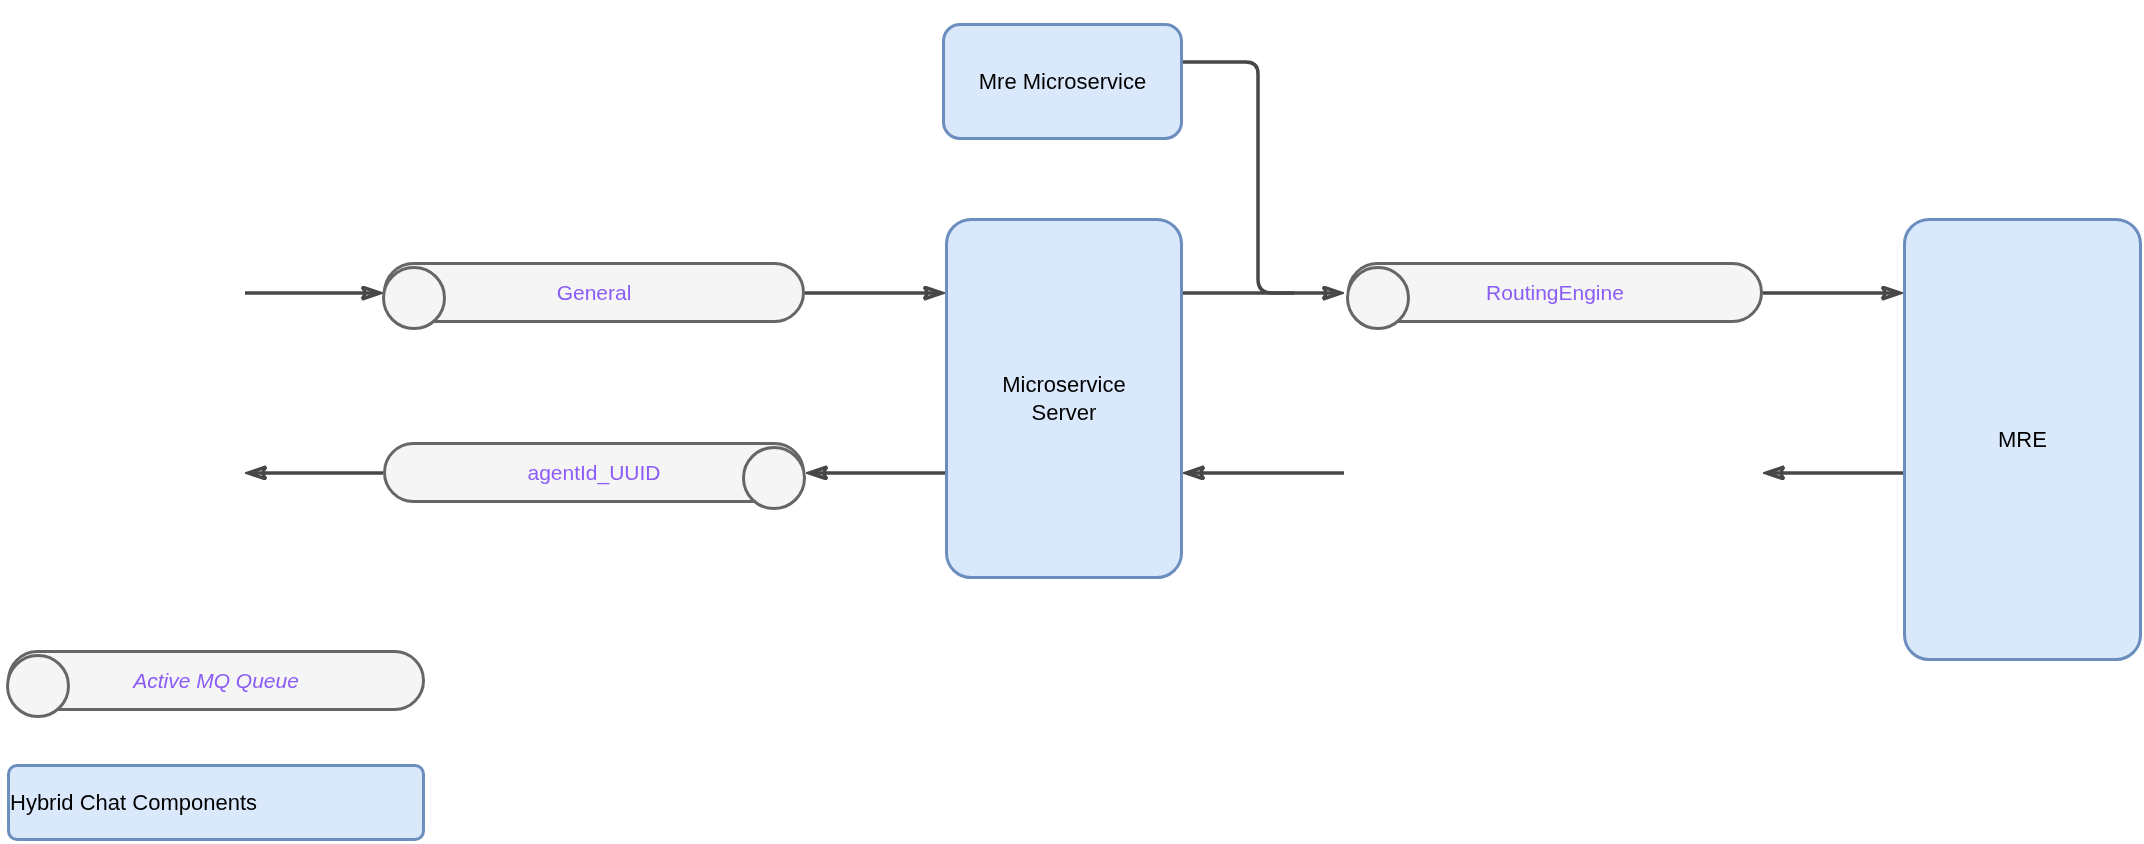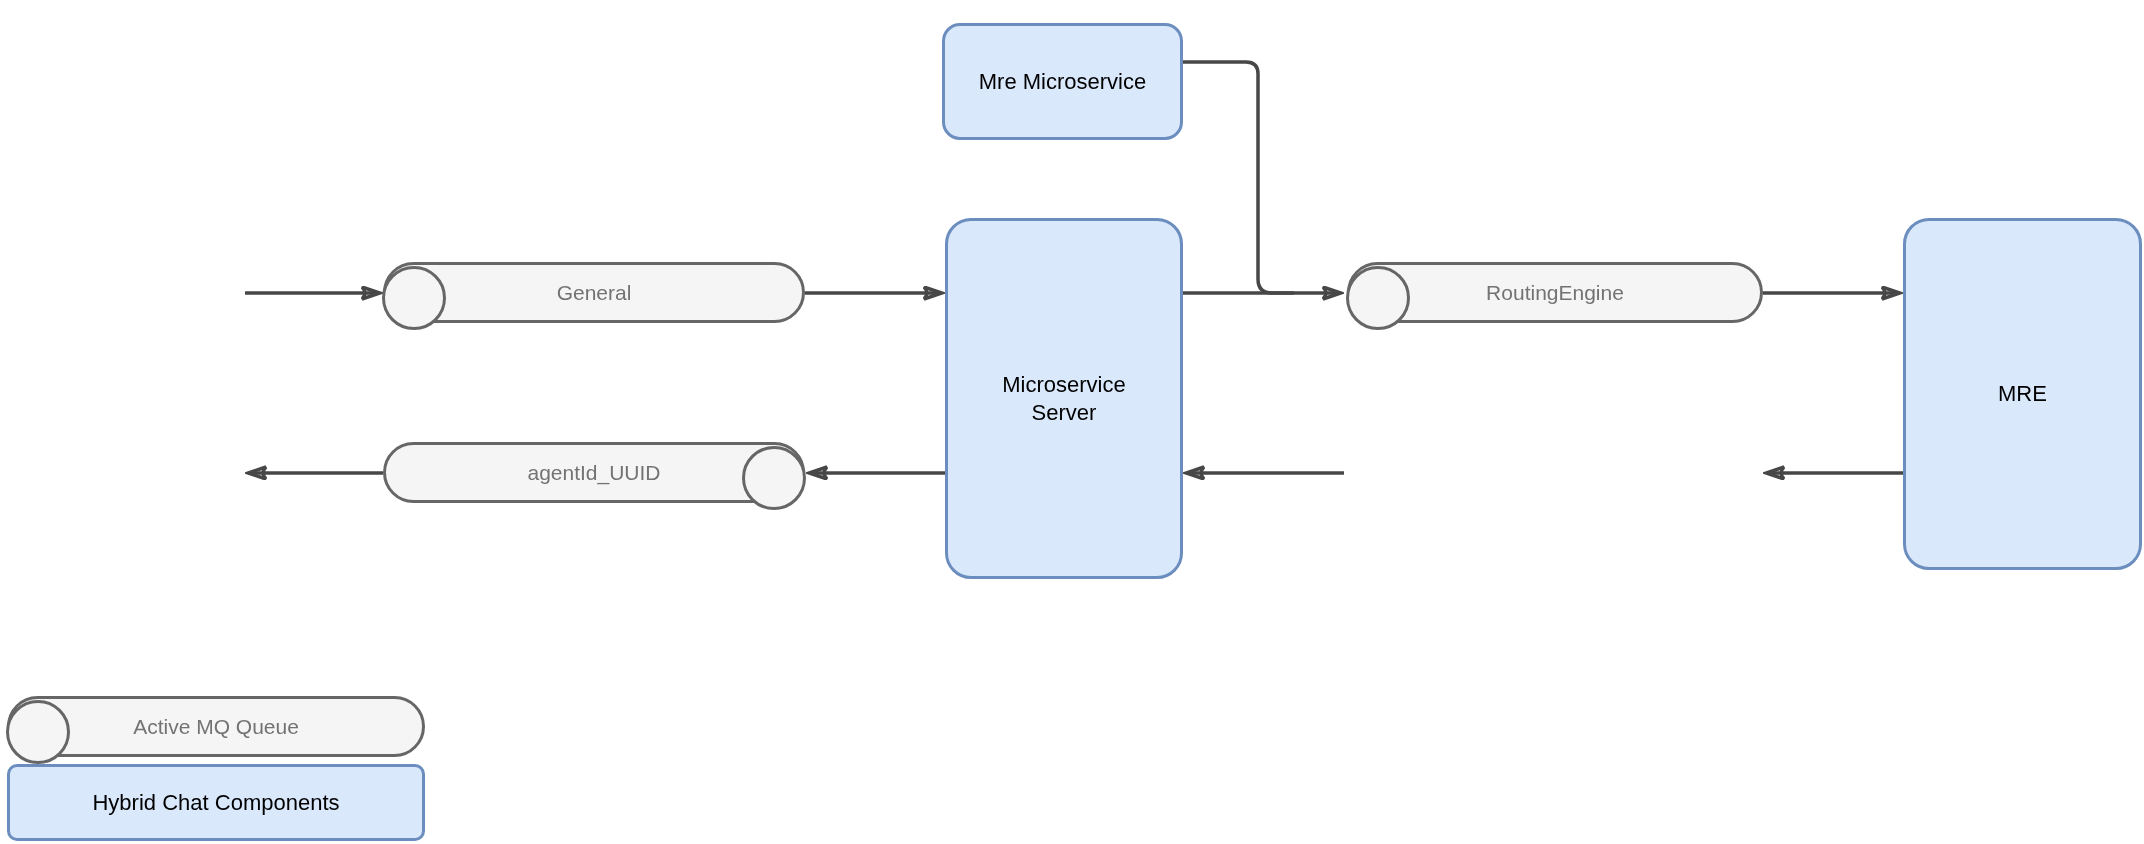--- a/index.html
+++ b/index.html
@@ -30,36 +30,36 @@
     color: #000000;
     z-index: 2;
     margin-top: 16px;
   }
   .component .label {
     max-width: 185px;
     line-height: 1.25;
   }
   #node-chat-server        { left: 5px;    top: 202px; width: 240px; height: 361px; }
   #node-communication-server { left: 945px; top: 202px; width: 238px; height: 361px; }
-  #node-mre                { left: 1903px; top: 202px; width: 239px; height: 352px; }
+  #node-mre                { left: 1903px; top: 202px; width: 239px; height: 443px; }
   #node-mre-microservice   { left: 942px;  top: 7px;   width: 241px; height: 117px; border-radius: 18px; }
 
   
   .queue {
     position: absolute;
     box-sizing: border-box;
     height: 61px;
     background: #f5f5f5;
     border: 3px solid #666666;
     border-radius: 34px;
     display: flex;
     align-items: center;
     justify-content: center;
     font-size: 21px;
-    color: #737373;
+    color: #8b5cf6;
     z-index: 3;
   }
   .queue .circle {
     position: absolute;
     box-sizing: border-box;
     width: 64px;
     height: 64px;
     border: 3px solid #666666;
     border-radius: 50%;
     background: #f5f5f5;
@@ -67,34 +67,33 @@
   }
   .queue .circle.left  { left: -4px; top: 1px; }
   .queue .circle.right { right: -4px; top: 1px; }
 
   #queue-general        { left: 383px;  top: 262px; width: 422px; }
   #queue-routing-engine { left: 1347px; top: 262px; width: 416px; }
   #queue-agentid-uuid   { left: 383px;  top: 442px; width: 422px; }
   #queue-commserver     { left: 1347px; top: 442px; width: 416px; }
 
   
-  #legend-queue { left: 7px; top: 696px; width: 418px; }
+  #legend-queue { left: 7px; top: 650px; width: 418px; font-style: italic; }
   #legend-component {
     position: absolute;
     box-sizing: border-box;
     left: 7px;
     top: 764px;
     width: 418px;
     height: 77px;
     background: #dae8fc;
     border: 3px solid #6c8ebf;
     border-radius: 10px;
     display: flex;
     align-items: center;
-    justify-content: center;
     font-size: 22px;
     color: #000000;
     z-index: 2;
   }
 
   
   #edges {
     position: absolute;
     left: 0;
     top: 0;

